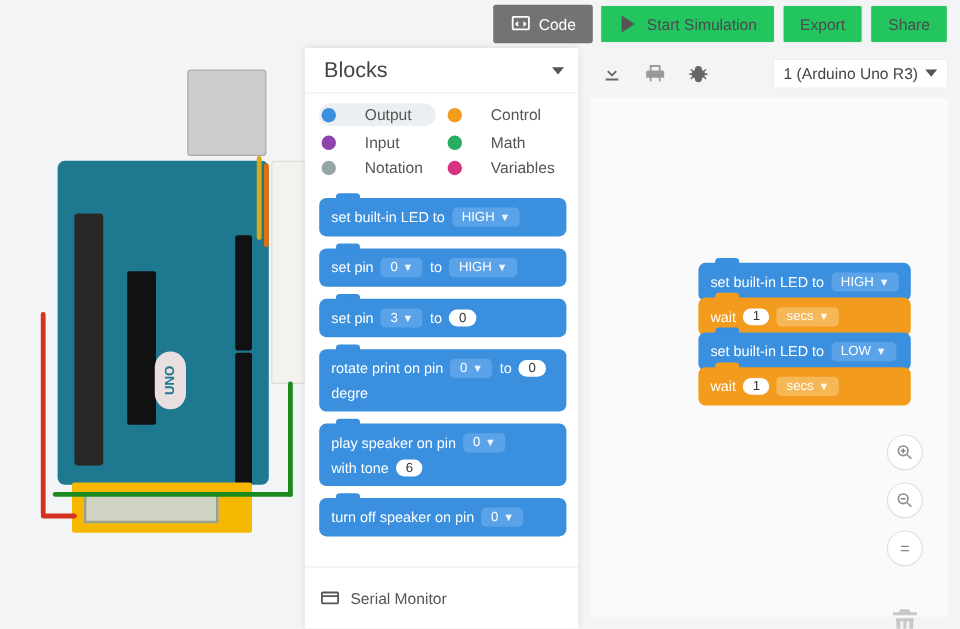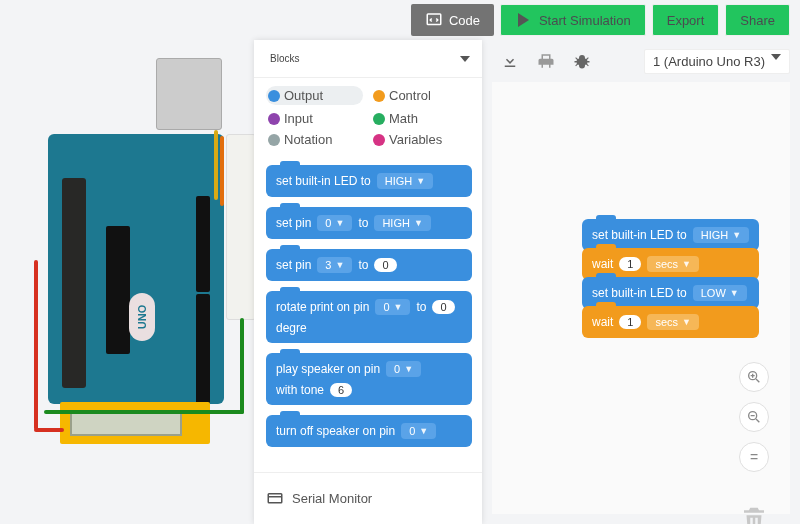--- a/index.html
+++ b/index.html
@@ -26,38 +26,38 @@
   .lcd { position:absolute; left:46px; bottom:16px; width:150px; height:42px; background:#f6b700; border-radius:2px;}
   .lcd::after { content:""; position:absolute; left:10px; top:8px; right:28px; bottom:8px; background:#cfd4c2; border:2px solid #9aa08a;}
   .wire { position:absolute; border-radius:3px;}
   .w-red   { background:#d63020; }
   .w-green { background:#1b8a1e; }
   .w-yellow{ background:#d9aa15; }
   .w-orange{ background:#e26e0d; }
 
   
   .palette { position:absolute; left:254px; top:40px; width:228px; bottom:0; background:#fff; box-shadow:0 0 6px rgba(0,0,0,0.12); display:flex; flex-direction:column; }
-  .palette-head { height:38px; display:flex; align-items:center; justify-content:space-between; padding:0 12px 0 16px; border-bottom:1px solid #eee; font-size:10px; color:#444; cursor:pointer;}
+  .palette-head { height:38px; display:flex; align-items:center; justify-content:space-between; padding:0 12px 0 16px; border-bottom:1px solid #eee; font-size:18px; color:#444; cursor:pointer;}
   .categories { display:grid; grid-template-columns: 1fr 1fr; gap:6px 10px; padding:8px 14px 10px 14px; font-size:13px; color:#555;}
-  .cat { display:flex; align-items:center; gap:4px; }
+  .cat { display:flex; align-items:center; gap:24px; }
   .dot { width:12px; height:12px; border-radius:50%; flex:0 0 auto;}
   .cat.selected { background:#eceff1; border-radius:12px; padding:2px 8px 2px 2px; margin-left:-2px;}
   .blocks-scroll { flex:1; overflow:hidden; padding:8px 10px 0 12px; display:flex; flex-direction:column; gap:10px; position:relative;}
   .blk { background:#3a8fde; color:#fff; font-size:12px; border-radius:6px; padding:8px 10px; display:flex; align-items:center; gap:6px; flex-wrap:wrap; position:relative; min-height:30px;}
   .blk::before{ content:""; position:absolute; left:14px; top:-4px; width:20px; height:6px; background:#3a8fde; border-radius:3px 3px 0 0;}
   .pill { background:#5aa3e8; border-radius:4px; padding:2px 8px; display:inline-flex; align-items:center; gap:4px; font-size:11px;}
   .pill-oval { background:#fff; color:#333; border-radius:10px; padding:1px 8px; font-size:11px;}
   .caret { font-size:9px; opacity:0.9;}
   .serial-footer { height:52px; border-top:1px solid #eee; display:flex; align-items:center; gap:8px; padding:0 12px; font-size:13px; color:#555;}
 
   
   .canvas-tools { position:absolute; left:492px; top:44px; right:10px; height:34px; display:flex; align-items:center; justify-content:space-between; }
   .tool-icons { display:flex; gap:16px; color:#777; padding-left:8px;}
   .tool-ic { width:20px; height:20px; display:flex; align-items:center; justify-content:center; cursor:pointer;}
-  .device-select { font-size:13px; color:#444; display:flex; gap:6px; padding:4px 8px; cursor:pointer; background:#fff; border:1px solid #eee; border-radius:2px;}
+  .device-select { font-size:13px; color:#444; display:flex; align-items:center; gap:6px; padding:4px 8px; cursor:pointer; background:#fff; border:1px solid #eee; border-radius:2px;}
 
   
   .canvas { position:absolute; left:492px; top:82px; right:10px; bottom:10px; background:#fafafa; }
   .stack { position:absolute; left:90px; top:140px; display:flex; flex-direction:column; }
   .sblk { color:#fff; font-size:12px; border-radius:6px; padding:8px 10px; display:flex; align-items:center; gap:6px; position:relative; margin-top:-3px;}
   .sblk::before{ content:""; position:absolute; left:14px; top:-4px; width:20px; height:6px; border-radius:3px 3px 0 0;}
   .c-blue { background:#3a8fde;} .c-blue::before{background:#3a8fde;}
   .c-orange { background:#f29b1d;} .c-orange::before{background:#f29b1d;}
   .pill-o { background:#f6b757; border-radius:4px; padding:2px 8px; font-size:11px; display:inline-flex; align-items:center; gap:4px;}
   .pill-b { background:#5aa3e8; border-radius:4px; padding:2px 8px; font-size:11px; display:inline-flex; align-items:center; gap:4px;}

